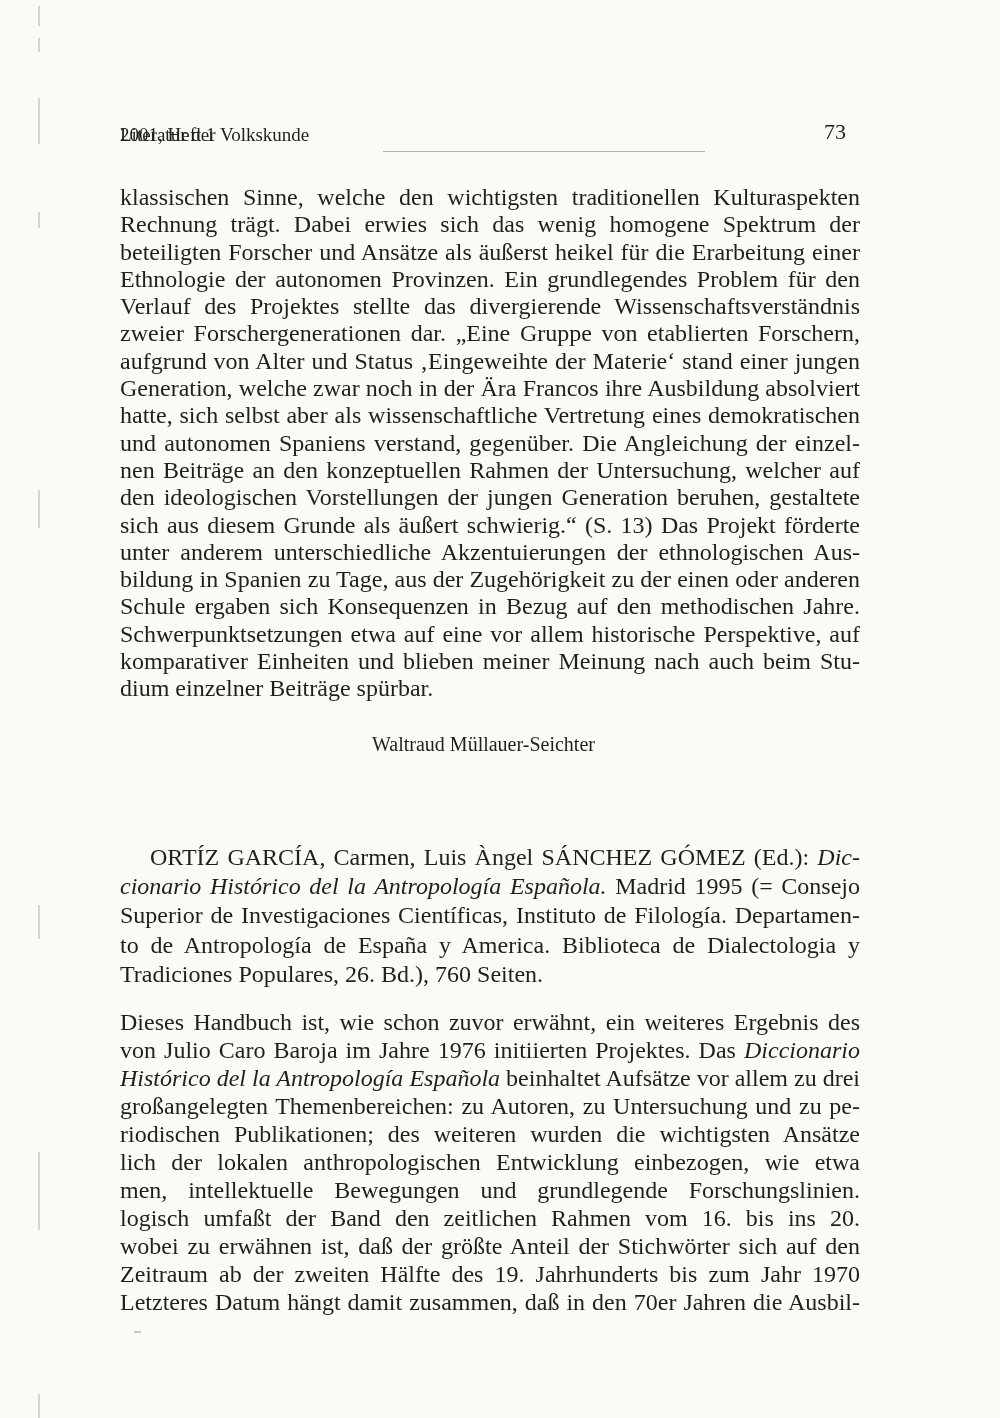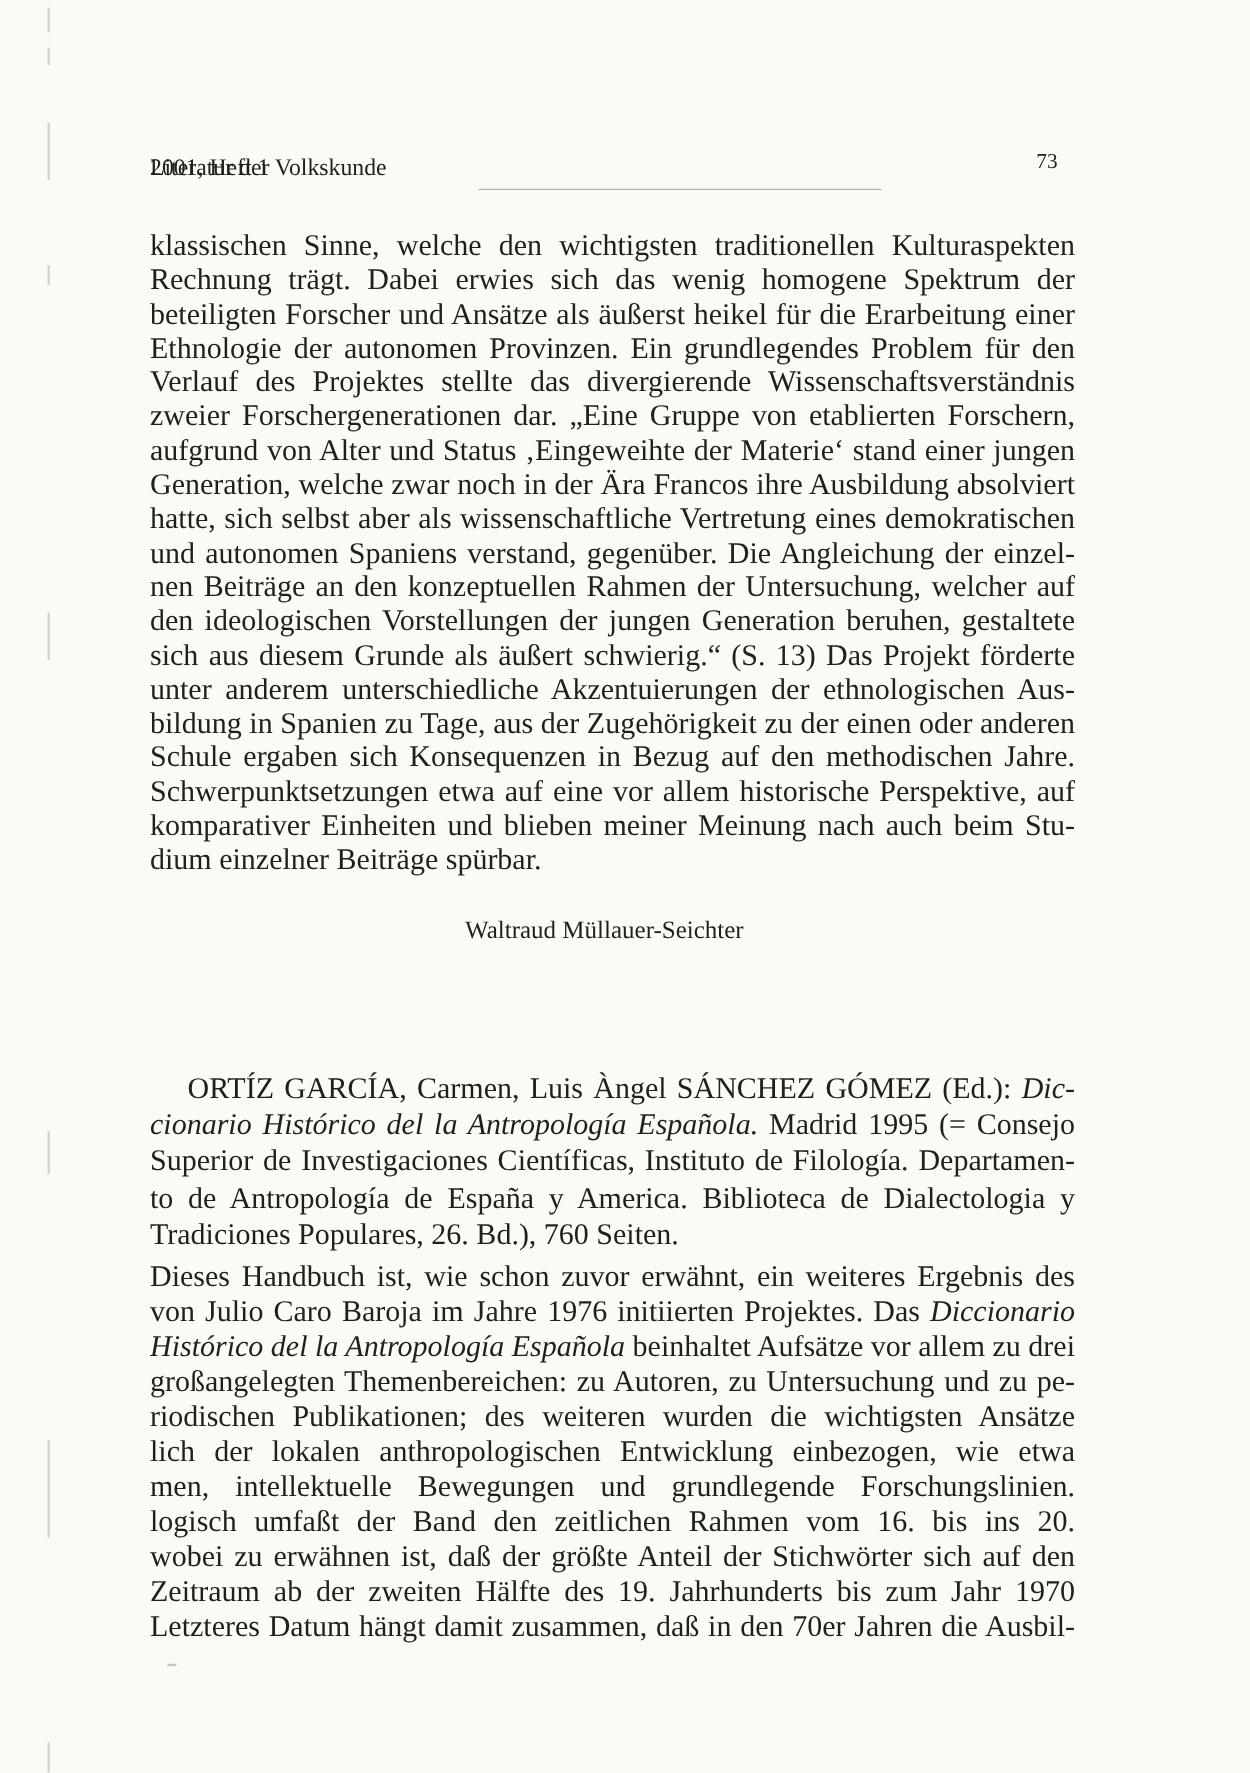--- a/index.html
+++ b/index.html
@@ -10,35 +10,35 @@
     overflow: hidden;
     font-family: "Liberation Serif", "DejaVu Serif", serif;
     color: #201f1c;
   }
   .page { position: absolute; inset: 0; }
 
   
   .pagehead { position: absolute; left: 120px; top: 124px; width: 740px; height: 34px; font-size: 19px; }
   .ph-left   { position: absolute; left: 0; top: 0; }
   .ph-center { position: absolute; left: 0; right: 0; top: 0; text-align: left; }
-  .ph-right  { position: absolute; right: 14px; top: -5px; font-size: 17px; }
+  .ph-right  { position: absolute; right: 14px; top: -5px; font-size: 22px; }
   .ph-rule   { position: absolute; left: 263px; top: 27px; width: 322px; height: 1px; background: #b7b4ad; }
 
   
   .block { position: absolute; left: 120px; width: 740px; font-size: 24px; }
   .line  { text-align: justify; text-align-last: justify; overflow: hidden; }
   .endleft .line:last-child { text-align-last: left; }
 
   .para1 { top: 184px; }
   .para1 .line { height: 27.3px; line-height: 27.3px; }
 
   .signature { position: absolute; left: 120px; top: 733px; width: 740px;
                box-sizing: border-box; padding-right: 13px; text-align: center; font-size: 20px; }
 
-  .bib { top: 843px; margin-top: 14px; }
+  .bib { top: 843px; }
   .bib .line { height: 29.2px; line-height: 29.2px; }
   .bib .line:first-of-type { text-indent: 30px; }
 
   .para3 { top: 1008px; }
   .para3 .line { height: 28px; line-height: 28px; }
 
   .it { font-style: italic; }
 
   
   .artifacts i { position: absolute; left: 38px; width: 2px; background: #d8d5ce; display: block; }

